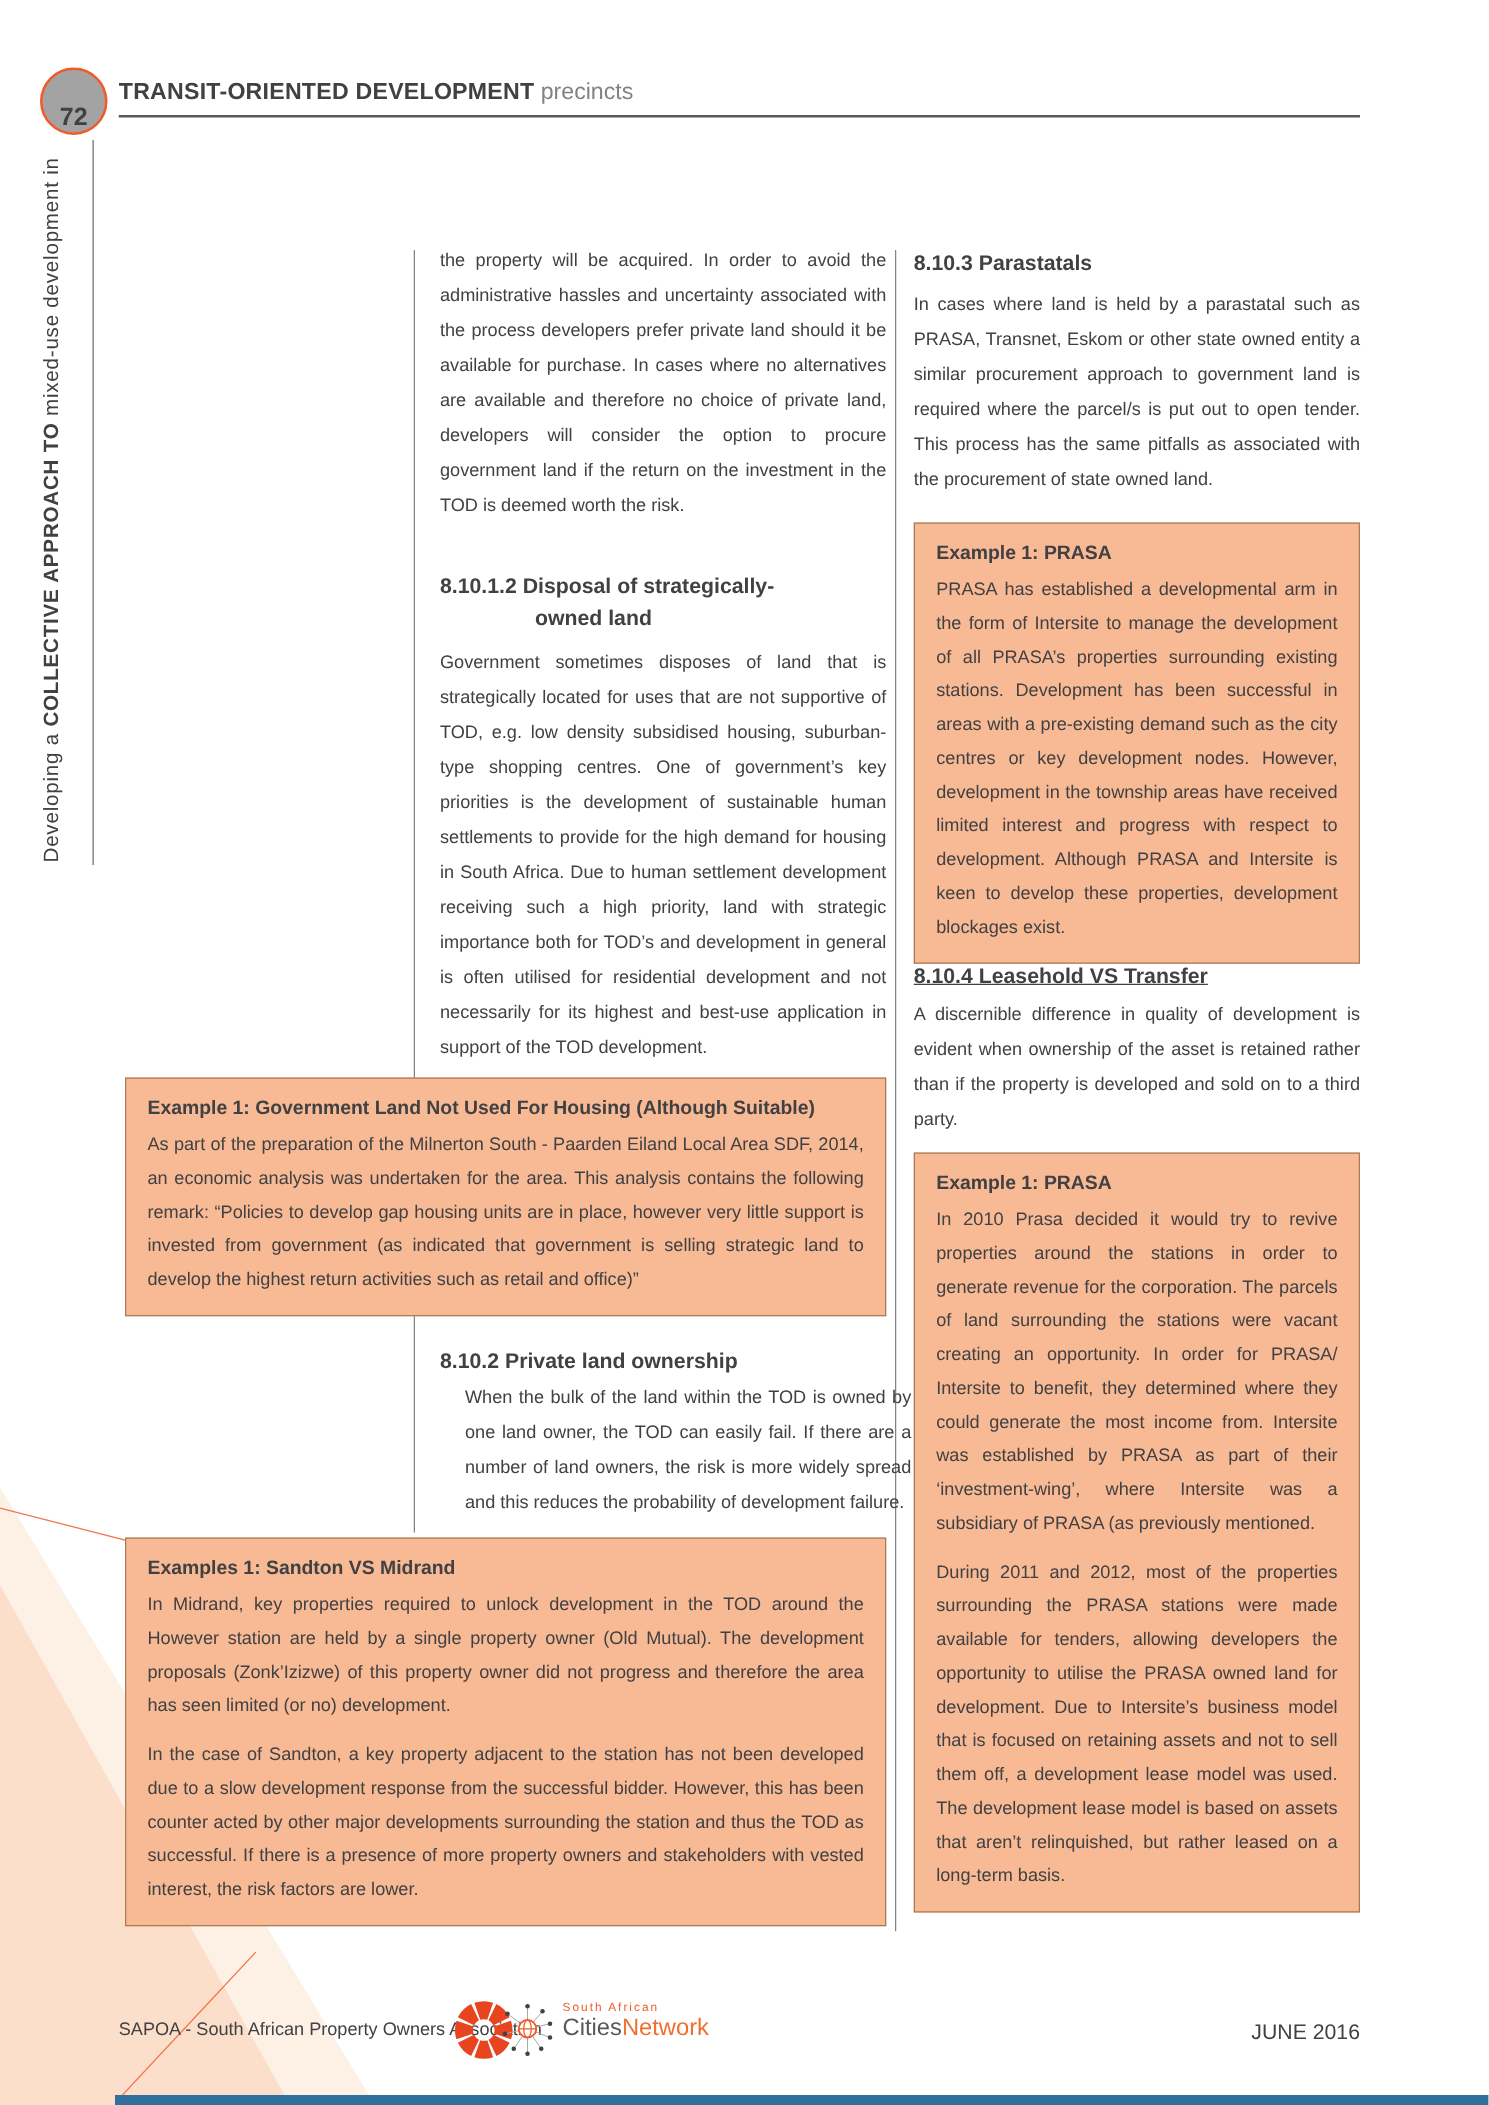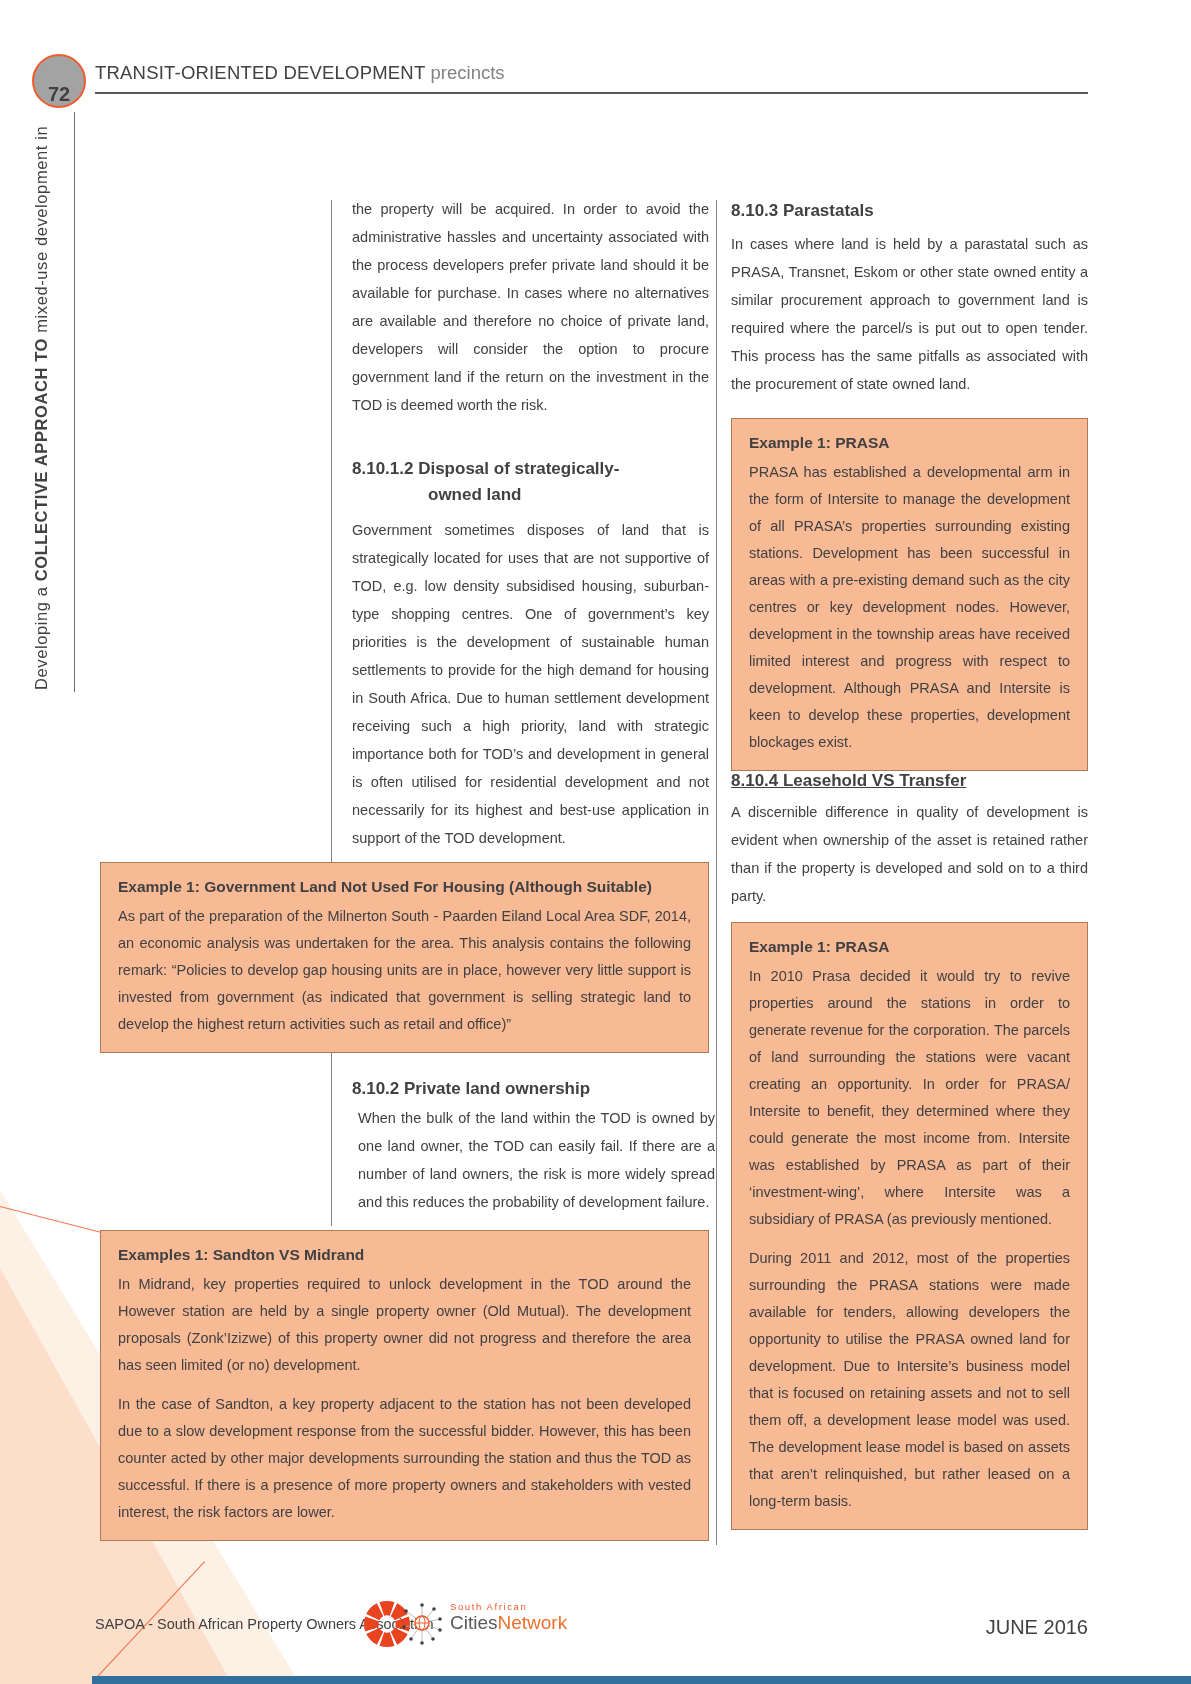--- a/index.html
+++ b/index.html
@@ -14,21 +14,21 @@
   .decor-tri-deep{position:absolute;left:0;top:1260px;width:232px;height:424px;
     background:#fbdfca;clip-path:polygon(0 8px,232px 424px,0 424px);z-index:0;}
   .decor-line{position:absolute;height:1px;background:#f15a29;opacity:.85;z-index:1;}
   .decor-line.l1{left:0;top:1206px;width:105px;transform:rotate(14.3deg);transform-origin:0 0;}
   .decor-line.l2{left:205px;top:1562px;width:165px;transform:rotate(133deg);transform-origin:0 0;}
   
   .page-circle{position:absolute;left:32px;top:54px;width:50px;height:50px;border-radius:50%;
     border:2.5px solid #f15a29;background:#a3a3a3;display:flex;align-items:flex-end;justify-content:center;
     font-size:20px;font-weight:bold;color:#414042;z-index:3;}
   .header-title{position:absolute;left:95px;top:62px;font-size:18.5px;white-space:nowrap;z-index:2;}
-  .header-title .t-bold{font-weight:normal;color:#414042;letter-spacing:.2px;}
+  .header-title .t-bold{font-weight:bold;color:#414042;letter-spacing:.2px;}
   .header-title .t-light{color:#808285;}
   .header-rule{position:absolute;left:95px;top:92px;width:993px;height:2px;background:#58595b;z-index:2;}
   
   .sidebar-text{position:absolute;left:32px;top:690px;transform:rotate(-90deg);transform-origin:0 0;
     white-space:nowrap;font-size:16.5px;letter-spacing:.6px;color:#414042;z-index:2;}
   .sidebar-text .sb-bold{font-weight:bold;}
   .sidebar-rule{position:absolute;left:74px;top:112px;width:1px;height:580px;background:#6d6e71;z-index:2;}
   
   .col-rule{position:absolute;width:1px;background:#808285;z-index:1;}
   .col-rule.a{left:331px;top:200px;height:1026px;}
@@ -38,21 +38,21 @@
   .para{font-size:14.5px;line-height:28px;text-align:justify;color:#414042;margin:0;}
   .sec-heading{font-size:17px;font-weight:bold;color:#414042;line-height:26px;margin:0;}
   .sec-heading .h2line{display:block;padding-left:76px;}
   .example-box{position:absolute;background:#f7ba95;border:1px solid #aa7b57;
     padding:12px 17px 14px 17px;box-sizing:border-box;z-index:2;}
   .example-box .box-title{font-size:15.5px;font-weight:bold;color:#414042;line-height:24px;margin:0 0 4px 0;}
   .example-box .box-para{font-size:14.5px;line-height:27px;text-align:justify;color:#414042;margin:0;}
   .example-box .box-para + .box-para{margin-top:12px;}
   
   .footer-left{position:absolute;left:95px;top:1616px;font-size:14.5px;color:#414042;z-index:3;}
-  .footer-date{position:absolute;right:103px;top:1616px;font-size:20px;color:#414042;z-index:3;}
+  .footer-date{position:absolute;right:103px;top:1616px;font-size:17px;color:#414042;z-index:3;}
   .sapoa-logo{position:absolute;left:363px;top:1600px;z-index:3;}
   .sacn-logo{position:absolute;left:400px;top:1597px;z-index:3;display:flex;align-items:flex-start;}
   .sacn-text{margin-left:2px;padding-top:5px;}
   .sacn-top{font-size:9.5px;letter-spacing:1.6px;color:#f15a29;line-height:10px;}
   .sacn-main{font-size:19px;line-height:22px;white-space:nowrap;}
   .sacn-main .c1{color:#58595b;}
   .sacn-main .c2{color:#ef6f2e;}
   .footer-bar{position:absolute;left:92px;top:1676px;width:1099px;height:8px;background:#31709e;z-index:3;}
 </style>
 </head>
@@ -95,21 +95,21 @@
 
   <div class="example-box" style="left:100px;top:862px;width:609px;">
     <p class="box-title">Example 1: Government Land Not Used For Housing (Although Suitable)</p>
     <p class="box-para">As part of the preparation of the Milnerton South - Paarden Eiland Local Area SDF, 2014, an economic analysis was undertaken for the area. This analysis contains the following remark: “Policies to develop gap housing units are in place, however very little support is invested from government (as indicated that government is selling strategic land to develop the highest return activities such as retail and office)”</p>
   </div>
 
   <div class="blk" style="left:352px;top:1076px;width:357px;">
     <h3 class="sec-heading">8.10.2 Private land ownership</h3>
   </div>
 
-  <div class="blk" style="left:358px;top:1104px;width:357px;">
+  <div class="blk" style="left:372px;top:1104px;width:357px;">
     <p class="para">When the bulk of the land within the TOD is owned by one land owner, the TOD can easily fail.  If there are a number of land owners, the risk is more widely spread and this reduces the probability of development failure.</p>
   </div>
 
   <div class="example-box" style="left:100px;top:1230px;width:609px;">
     <p class="box-title">Examples 1: Sandton VS Midrand</p>
     <p class="box-para">In Midrand, key properties required to unlock development in the TOD around the However station are held by a single property owner (Old Mutual). The development proposals (Zonk’Izizwe) of this property owner did not progress and therefore the area has seen limited (or no) development.</p>
     <p class="box-para">In the case of Sandton, a key property adjacent to the station has not been developed due to a slow development response from the successful bidder.  However, this has been counter acted by other major developments surrounding the station and thus the TOD as successful. If there is a presence of more property owners and stakeholders with vested interest, the risk factors are lower.</p>
   </div>
 
   <div class="blk" style="left:731px;top:198px;width:357px;">

